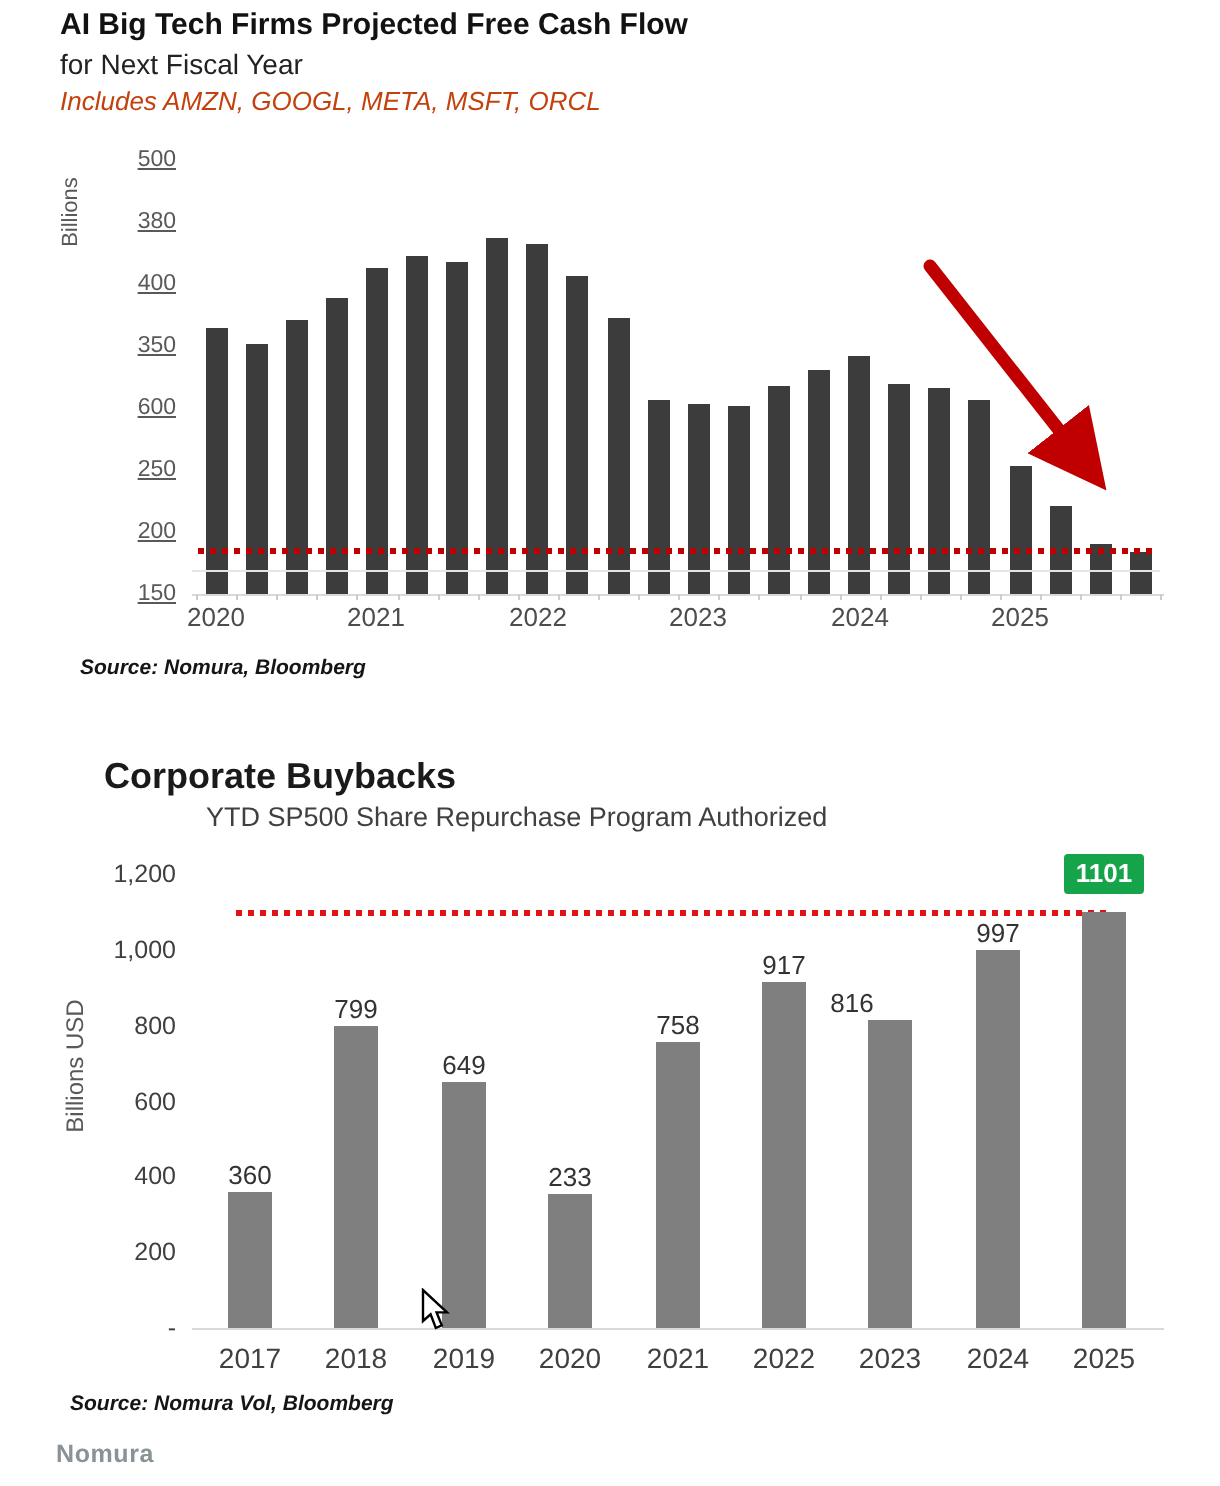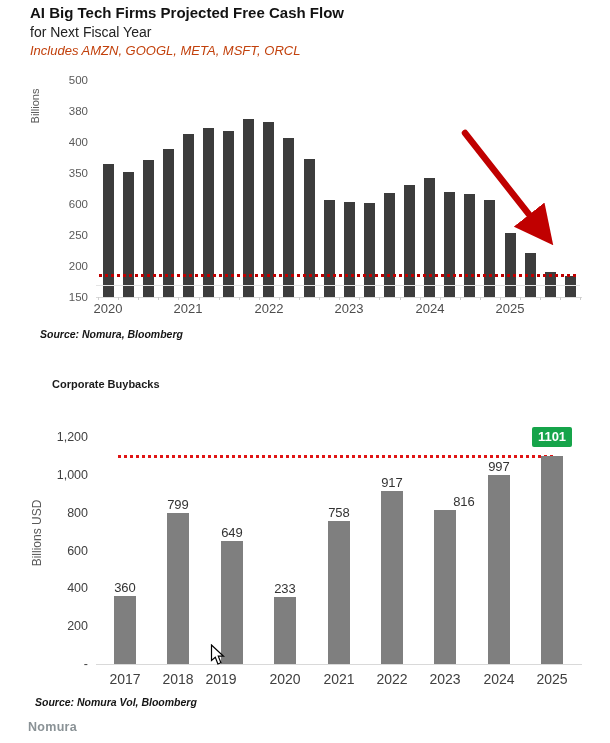--- a/index.html
+++ b/index.html
@@ -4,35 +4,35 @@
 <style>
   html,body{margin:0;padding:0;background:#fff;}
   #page{position:relative;width:610px;height:743px;background:#ffffff;overflow:hidden;
         font-family:"Liberation Sans", sans-serif;}
   .t1{position:absolute;left:30px;top:4px;font-size:15px;font-weight:bold;color:#121212;}
   .t2{position:absolute;left:30px;top:24px;font-size:14px;color:#222;}
   .t3{position:absolute;left:30px;top:43px;font-size:13px;font-style:italic;color:#c2410c;}
   .vlab{position:absolute;transform:rotate(-90deg);transform-origin:center;white-space:nowrap;
         font-size:11px;color:#595959;}
   .vlab2{font-size:12px;}
-  .ytick1{position:absolute;width:40px;text-align:right;font-size:11.5px;color:#595959;}
+  .ytick1{position:absolute;width:40px;text-align:right;font-size:11.5px;color:#595959;text-decoration:underline;}
   .ytick2{position:absolute;width:42px;text-align:right;font-size:12.5px;color:#404040;}
   .xlab1{position:absolute;width:44px;text-align:center;font-size:13px;color:#4d4d4d;}
   .xlab2{position:absolute;width:48px;text-align:center;font-size:14px;color:#404040;}
   .bar1{position:absolute;width:11px;background:#3C3C3C;}
   .bar2{position:absolute;width:22px;background:#7F7F7F;}
   .dlab2{position:absolute;width:44px;text-align:center;font-size:13px;color:#333;}
   .hl2{position:absolute;width:40px;height:20px;border-radius:2px;text-align:center;
        font-size:13px;font-weight:bold;line-height:20px;}
   .axisline{position:absolute;height:1px;background:#D9D9D9;}
   .axistick{position:absolute;width:1px;height:3px;background:#CDCDCD;}
   .faintline{position:absolute;height:1px;background:#E4E4E4;}
   .dotline{position:absolute;height:3px;}
   .src{position:absolute;font-size:10.5px;font-weight:bold;font-style:italic;color:#151515;}
-  .c2t1{position:absolute;left:52px;top:378px;font-size:11px;font-weight:bold;color:#1a1a1a;}
+  .c2t1{position:absolute;left:52px;top:378px;font-size:18px;font-weight:bold;color:#1a1a1a;}
   .c2t2{position:absolute;left:103px;top:401px;font-size:13.5px;color:#404040;}
   .brand{position:absolute;left:28px;top:720px;font-size:12.5px;font-weight:bold;color:#8a9296;letter-spacing:.3px;}
   .wm{position:absolute;right:4px;top:709px;font-size:15px;color:#c7c9c9;}
 </style>
 </head>
 <body>
 
 <div id="page">
 
   <div class="t1">AI Big Tech Firms Projected Free Cash Flow</div>
@@ -120,20 +120,21 @@
         <marker id="ah" markerWidth="6" markerHeight="6" refX="4.2" refY="3" orient="auto">
           <path d="M0,0 L6,3 L0,6 Z" fill="#C00000"></path>
         </marker>
       </defs>
       <line x1="25" y1="21" x2="106" y2="124" stroke="#C00000" stroke-width="6.5" stroke-linecap="round" marker-end="url(#ah)"></line>
     </svg>
     <div class="src" style="left:40px;top:328px;">Source: Nomura, Bloomberg</div>
   </section>
 
   <div class="c2t1">Corporate Buybacks</div>
+  <div class="c2t2">YTD SP500 Share Repurchase Program Authorized</div>
 
   <section id="chart2">
     <div class="vlab vlab2" style="left:4px;top:526px;">Billions USD</div>
     <div id="c2-yticks">
         <div class="ytick2" style="left: 46px; top: 430px;">1,200</div>
         <div class="ytick2" style="left: 46px; top: 468px;">1,000</div>
         <div class="ytick2" style="left: 46px; top: 506px;">800</div>
         <div class="ytick2" style="left: 46px; top: 544px;">600</div>
         <div class="ytick2" style="left: 46px; top: 581px;">400</div>
         <div class="ytick2" style="left: 46px; top: 619px;">200</div>
@@ -151,29 +152,29 @@
         <div class="bar2" style="left: 488px; top: 475px; height: 189px; background: rgb(127, 127, 127);"></div>
         <div class="bar2" style="left: 541px; top: 456px; height: 208px; background: rgb(127, 127, 127);"></div>
       </div>
     <div id="c2-dlabels">
         <div class="dlab2" style="left: 103px; top: 580px;">360</div>
         <div class="dlab2" style="left: 156px; top: 497px;">799</div>
         <div class="dlab2" style="left: 210px; top: 525px;">649</div>
         <div class="dlab2" style="left: 263px; top: 581px;">233</div>
         <div class="dlab2" style="left: 317px; top: 505px;">758</div>
         <div class="dlab2" style="left: 370px; top: 475px;">917</div>
-        <div class="dlab2" style="left: 442px; top: 494px;">816</div>
+        <div class="dlab2" style="left: 404px; top: 494px;">816</div>
         <div class="dlab2" style="left: 477px; top: 459px;">997</div>
         <div class="hl2" style="left: 532px; top: 427px; background: rgb(22, 164, 74); color: rgb(255, 255, 255);">1101</div>
       </div>
     <div class="axisline" style="left:96px;top:664px;width:486px;"></div>
     <div id="c2-xlabels">
         <div class="xlab2" style="left: 101px; top: 671px;">2017</div>
         <div class="xlab2" style="left: 154px; top: 671px;">2018</div>
-        <div class="xlab2" style="left: 197px; top: 671px;">2019</div>
+        <div class="xlab2" style="left: 208px; top: 671px;">2019</div>
         <div class="xlab2" style="left: 261px; top: 671px;">2020</div>
         <div class="xlab2" style="left: 315px; top: 671px;">2021</div>
         <div class="xlab2" style="left: 368px; top: 671px;">2022</div>
         <div class="xlab2" style="left: 421px; top: 671px;">2023</div>
         <div class="xlab2" style="left: 475px; top: 671px;">2024</div>
         <div class="xlab2" style="left: 528px; top: 671px;">2025</div>
       </div>
     <svg width="15" height="22" viewBox="0 0 15 22" style="position:absolute;left:210px;top:644px;">
       <path d="M1.5,1 L1.5,16.5 L5.3,13.2 L7.9,20 L10.9,18.7 L8.3,12.2 L13.5,12.2 Z" fill="#ffffff" stroke="#000000" stroke-width="1.2"></path>
     </svg>

